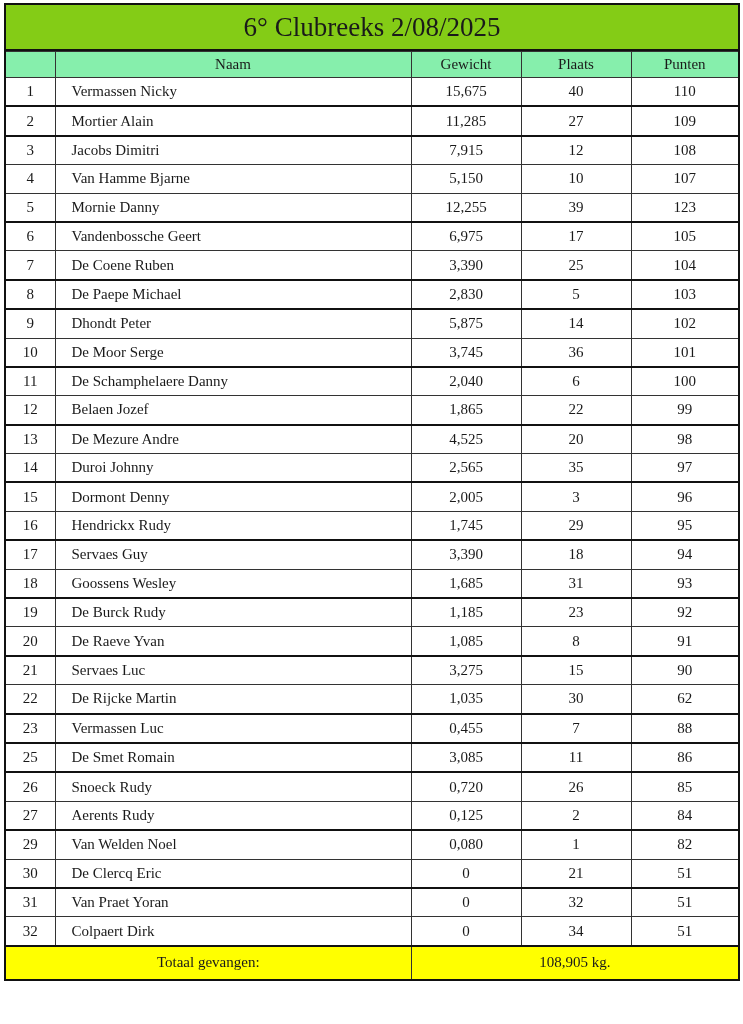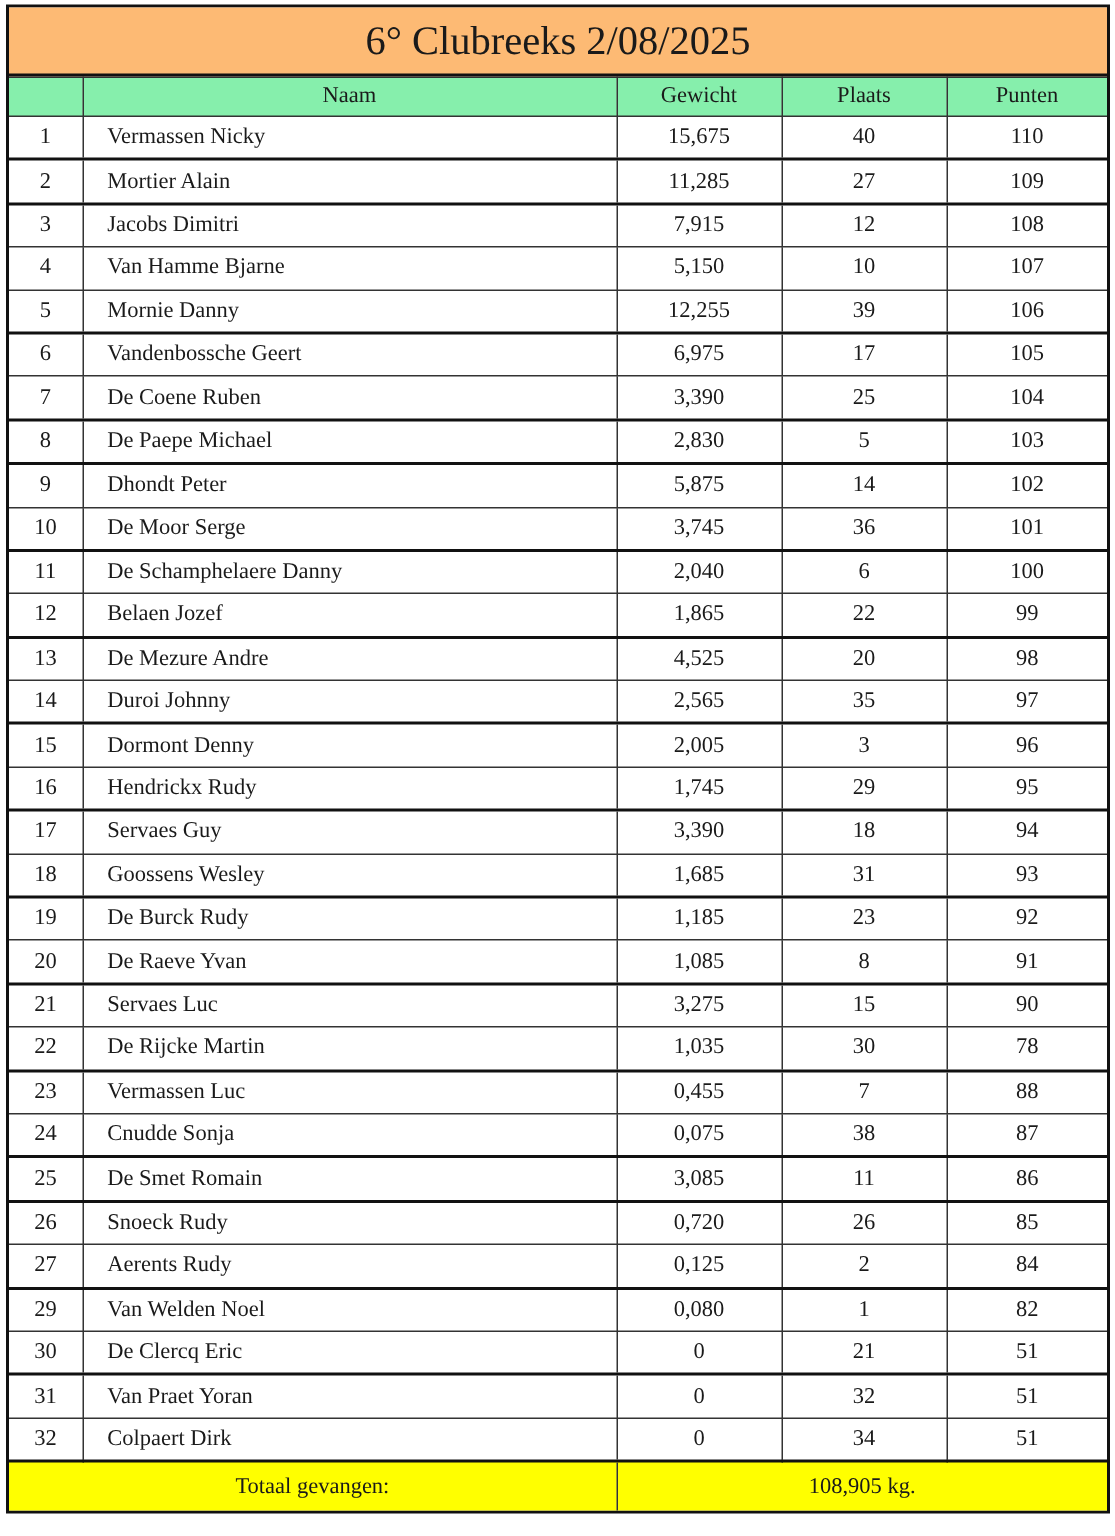--- a/index.html
+++ b/index.html
@@ -1,18 +1,18 @@
 <!DOCTYPE html>
 <html><head>
 <meta charset="utf-8">
 <style>
   html, body { margin: 0; padding: 0; background: #ffffff; }
   body { width: 743px; height: 1024px; position: relative; font-family: "Liberation Serif", "DejaVu Serif", serif; color: #1a1a1a; }
   .sheet { position: absolute; left: 4px; top: 3px; width: 736px; border: 2px solid #111; box-sizing: border-box; }
-  .title { height: 44px; background: #fdba74; border-bottom: 2px solid #111; display: flex; align-items: center; justify-content: center; font-size: 27px; }
+  .title { height: 44px; background: #84cc16; border-bottom: 2px solid #111; display: flex; align-items: center; justify-content: center; font-size: 27px; }
   table { border-collapse: collapse; width: 100%; table-layout: fixed; }
   col.c-rank { width: 49px; }
   col.c-name { width: 356px; }
   col.c-w { width: 110px; }
   col.c-p { width: 110px; }
   col.c-pt { width: 107px; }
   th, td { border: 1px solid #333; padding: 0; height: 27.4px; font-size: 15px; font-weight: normal; }
   th { background: #86efac; height: 25px; text-align: center; }
   td.rank { text-align: center; border-left: none; }
   td.name { text-align: left; padding-left: 16px; margin-left: 14px; }
@@ -71,21 +71,21 @@
           <td class="name">Van Hamme Bjarne</td>
           <td class="num">5,150</td>
           <td class="num">10</td>
           <td class="num">107</td>
         </tr>
         <tr>
           <td class="rank">5</td>
           <td class="name">Mornie Danny</td>
           <td class="num">12,255</td>
           <td class="num">39</td>
-          <td class="num">106</td>
+          <td class="num">123</td>
         </tr>
         <tr class="strong">
           <td class="rank">6</td>
           <td class="name">Vandenbossche Geert</td>
           <td class="num">6,975</td>
           <td class="num">17</td>
           <td class="num">105</td>
         </tr>
         <tr>
           <td class="rank">7</td>
@@ -190,35 +190,28 @@
           <td class="name">Servaes Luc</td>
           <td class="num">3,275</td>
           <td class="num">15</td>
           <td class="num">90</td>
         </tr>
         <tr>
           <td class="rank">22</td>
           <td class="name">De Rijcke Martin</td>
           <td class="num">1,035</td>
           <td class="num">30</td>
-          <td class="num">78</td>
+          <td class="num">62</td>
         </tr>
         <tr class="strong">
           <td class="rank">23</td>
           <td class="name">Vermassen Luc</td>
           <td class="num">0,455</td>
           <td class="num">7</td>
           <td class="num">88</td>
-        </tr>
-        <tr>
-          <td class="rank">24</td>
-          <td class="name">Cnudde Sonja</td>
-          <td class="num">0,075</td>
-          <td class="num">38</td>
-          <td class="num">87</td>
         </tr>
         <tr class="strong">
           <td class="rank">25</td>
           <td class="name">De Smet Romain</td>
           <td class="num">3,085</td>
           <td class="num">11</td>
           <td class="num">86</td>
         </tr>
         <tr class="strong">
           <td class="rank">26</td>

